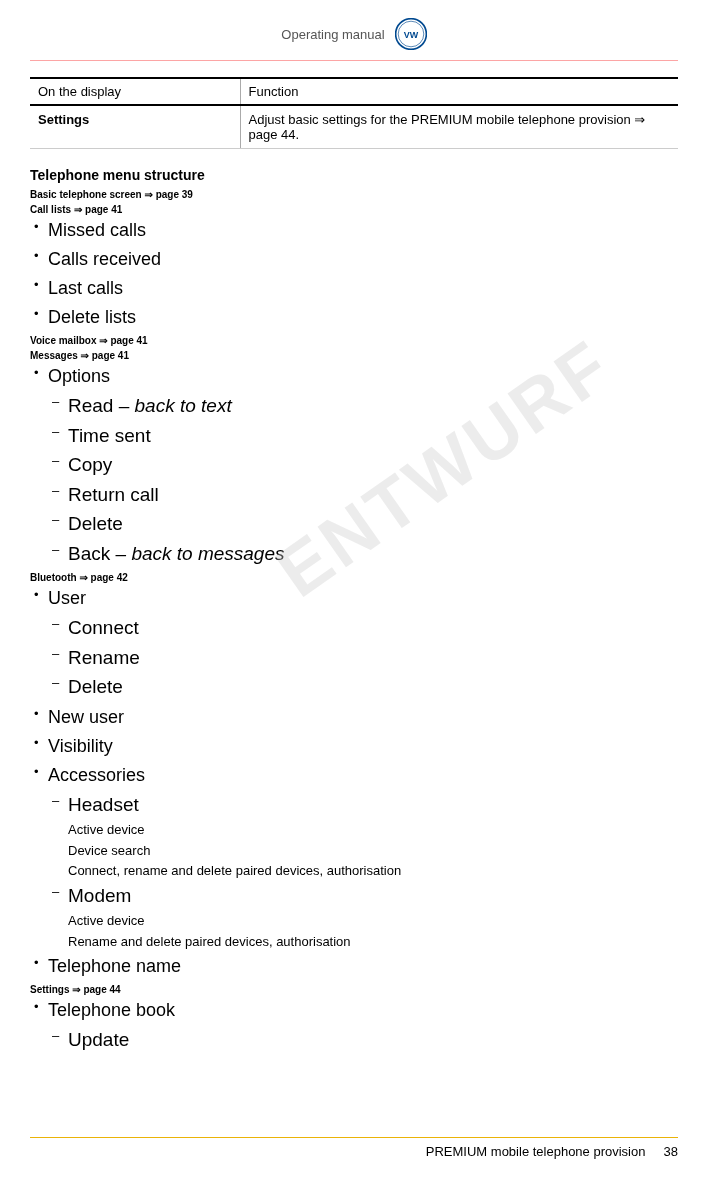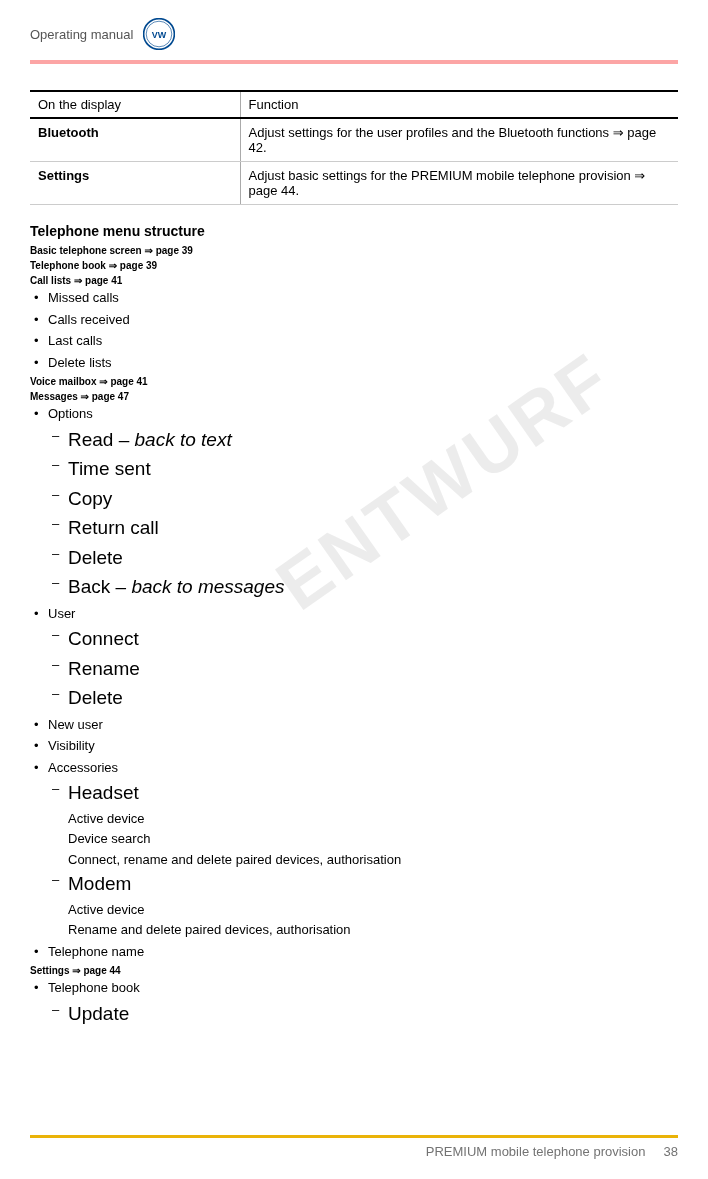--- a/index.html
+++ b/index.html
@@ -17,25 +17,25 @@
     .page-container {
       width: 708px;
       min-height: 1179px;
       padding: 10px 30px 30px 30px;
       position: relative;
     }
 
     
     .page-header {
       display: flex;
-      justify-content: flex-start;
+      justify-content: center;
       align-items: center;
       padding: 8px 0 10px 0;
-      border-bottom: 4px solid #fca5a5;
-      margin-bottom: 26px;
+      border-bottom: 1px solid #fca5a5;
+      margin-bottom: 16px;
     }
 
     .header-title {
       font-size: 13px;
       color: #555;
       margin-right: 10px;
     }
 
     .vw-logo {
       width: 32px;
@@ -98,21 +98,21 @@
       padding-left: 4px;
     }
 
     .bullet-dot {
       min-width: 14px;
       font-size: 13px;
       line-height: 1.5;
     }
 
     .bullet-text {
-      font-size: 13px;
+      font-size: 18px;
       line-height: 1.5;
     }
 
     .sub-item {
       display: flex;
       align-items: flex-start;
       margin: 1px 0;
       padding-left: 22px;
     }
 
@@ -156,24 +156,24 @@
 
     
     .page-footer {
       position: absolute;
       bottom: 20px;
       left: 30px;
       right: 30px;
       display: flex;
       justify-content: flex-end;
       align-items: center;
-      border-top: 3px solid #eab308;
+      border-top: 1px solid #eab308;
       padding-top: 6px;
       font-size: 13px;
-      color: #737373;
+      color: #000000;
     }
 
     .footer-left {
       flex: 1;
     }
 
     .footer-right {
       font-size: 13px;
     }
 
@@ -202,55 +202,50 @@
     <div class="watermark">ENTWURF</div>
 
     <table class="main-table">
       <thead>
         <tr>
           <th>On the display</th>
           <th>Function</th>
         </tr>
       </thead>
       <tbody id="table-body">
-      <tr>
-            <td>Bluetooth</td>
-            <td>Adjust settings for the user profiles and the Bluetooth functions ⇒ page 42.</td>
-          </tr>
           <tr>
             <td>Settings</td>
             <td>Adjust basic settings for the PREMIUM mobile telephone provision ⇒ page 44.</td>
           </tr>
         </tbody>
     </table>
 
     <div class="section-title">Telephone menu structure</div>
 
     <div id="menu-structure">
         <div class="menu-item-bold">Basic telephone screen ⇒ page 39</div>
-        <div class="menu-item-bold">Telephone book ⇒ page 39</div>
         <div class="menu-item-bold">Call lists ⇒ page 41</div>
         <div class="bullet-item">
           <span class="bullet-dot">•</span>
           <span class="bullet-text">Missed calls</span>
         </div>
         <div class="bullet-item">
           <span class="bullet-dot">•</span>
           <span class="bullet-text">Calls received</span>
         </div>
         <div class="bullet-item">
           <span class="bullet-dot">•</span>
           <span class="bullet-text">Last calls</span>
         </div>
         <div class="bullet-item">
           <span class="bullet-dot">•</span>
           <span class="bullet-text">Delete lists</span>
         </div>
         <div class="menu-item-bold">Voice mailbox ⇒ page 41</div>
-        <div class="menu-item-bold">Messages ⇒ page 47</div>
+        <div class="menu-item-bold">Messages ⇒ page 41</div>
         <div class="bullet-item">
           <span class="bullet-dot">•</span>
           <span class="bullet-text">Options</span>
         </div>
         <div class="sub-item">
           <span class="sub-dash">–</span>
           <span class="sub-text">Read – <em>back to text</em></span>
         </div>
         <div class="sub-item">
           <span class="sub-dash">–</span>
@@ -265,20 +260,21 @@
           <span class="sub-text">Return call</span>
         </div>
         <div class="sub-item">
           <span class="sub-dash">–</span>
           <span class="sub-text">Delete</span>
         </div>
         <div class="sub-item">
           <span class="sub-dash">–</span>
           <span class="sub-text">Back – <em>back to messages</em></span>
         </div>
+        <div class="menu-item-bold">Bluetooth ⇒ page 42</div>
         <div class="bullet-item">
           <span class="bullet-dot">•</span>
           <span class="bullet-text">User</span>
         </div>
         <div class="sub-item">
           <span class="sub-dash">–</span>
           <span class="sub-text">Connect</span>
         </div>
         <div class="sub-item">
           <span class="sub-dash">–</span>

